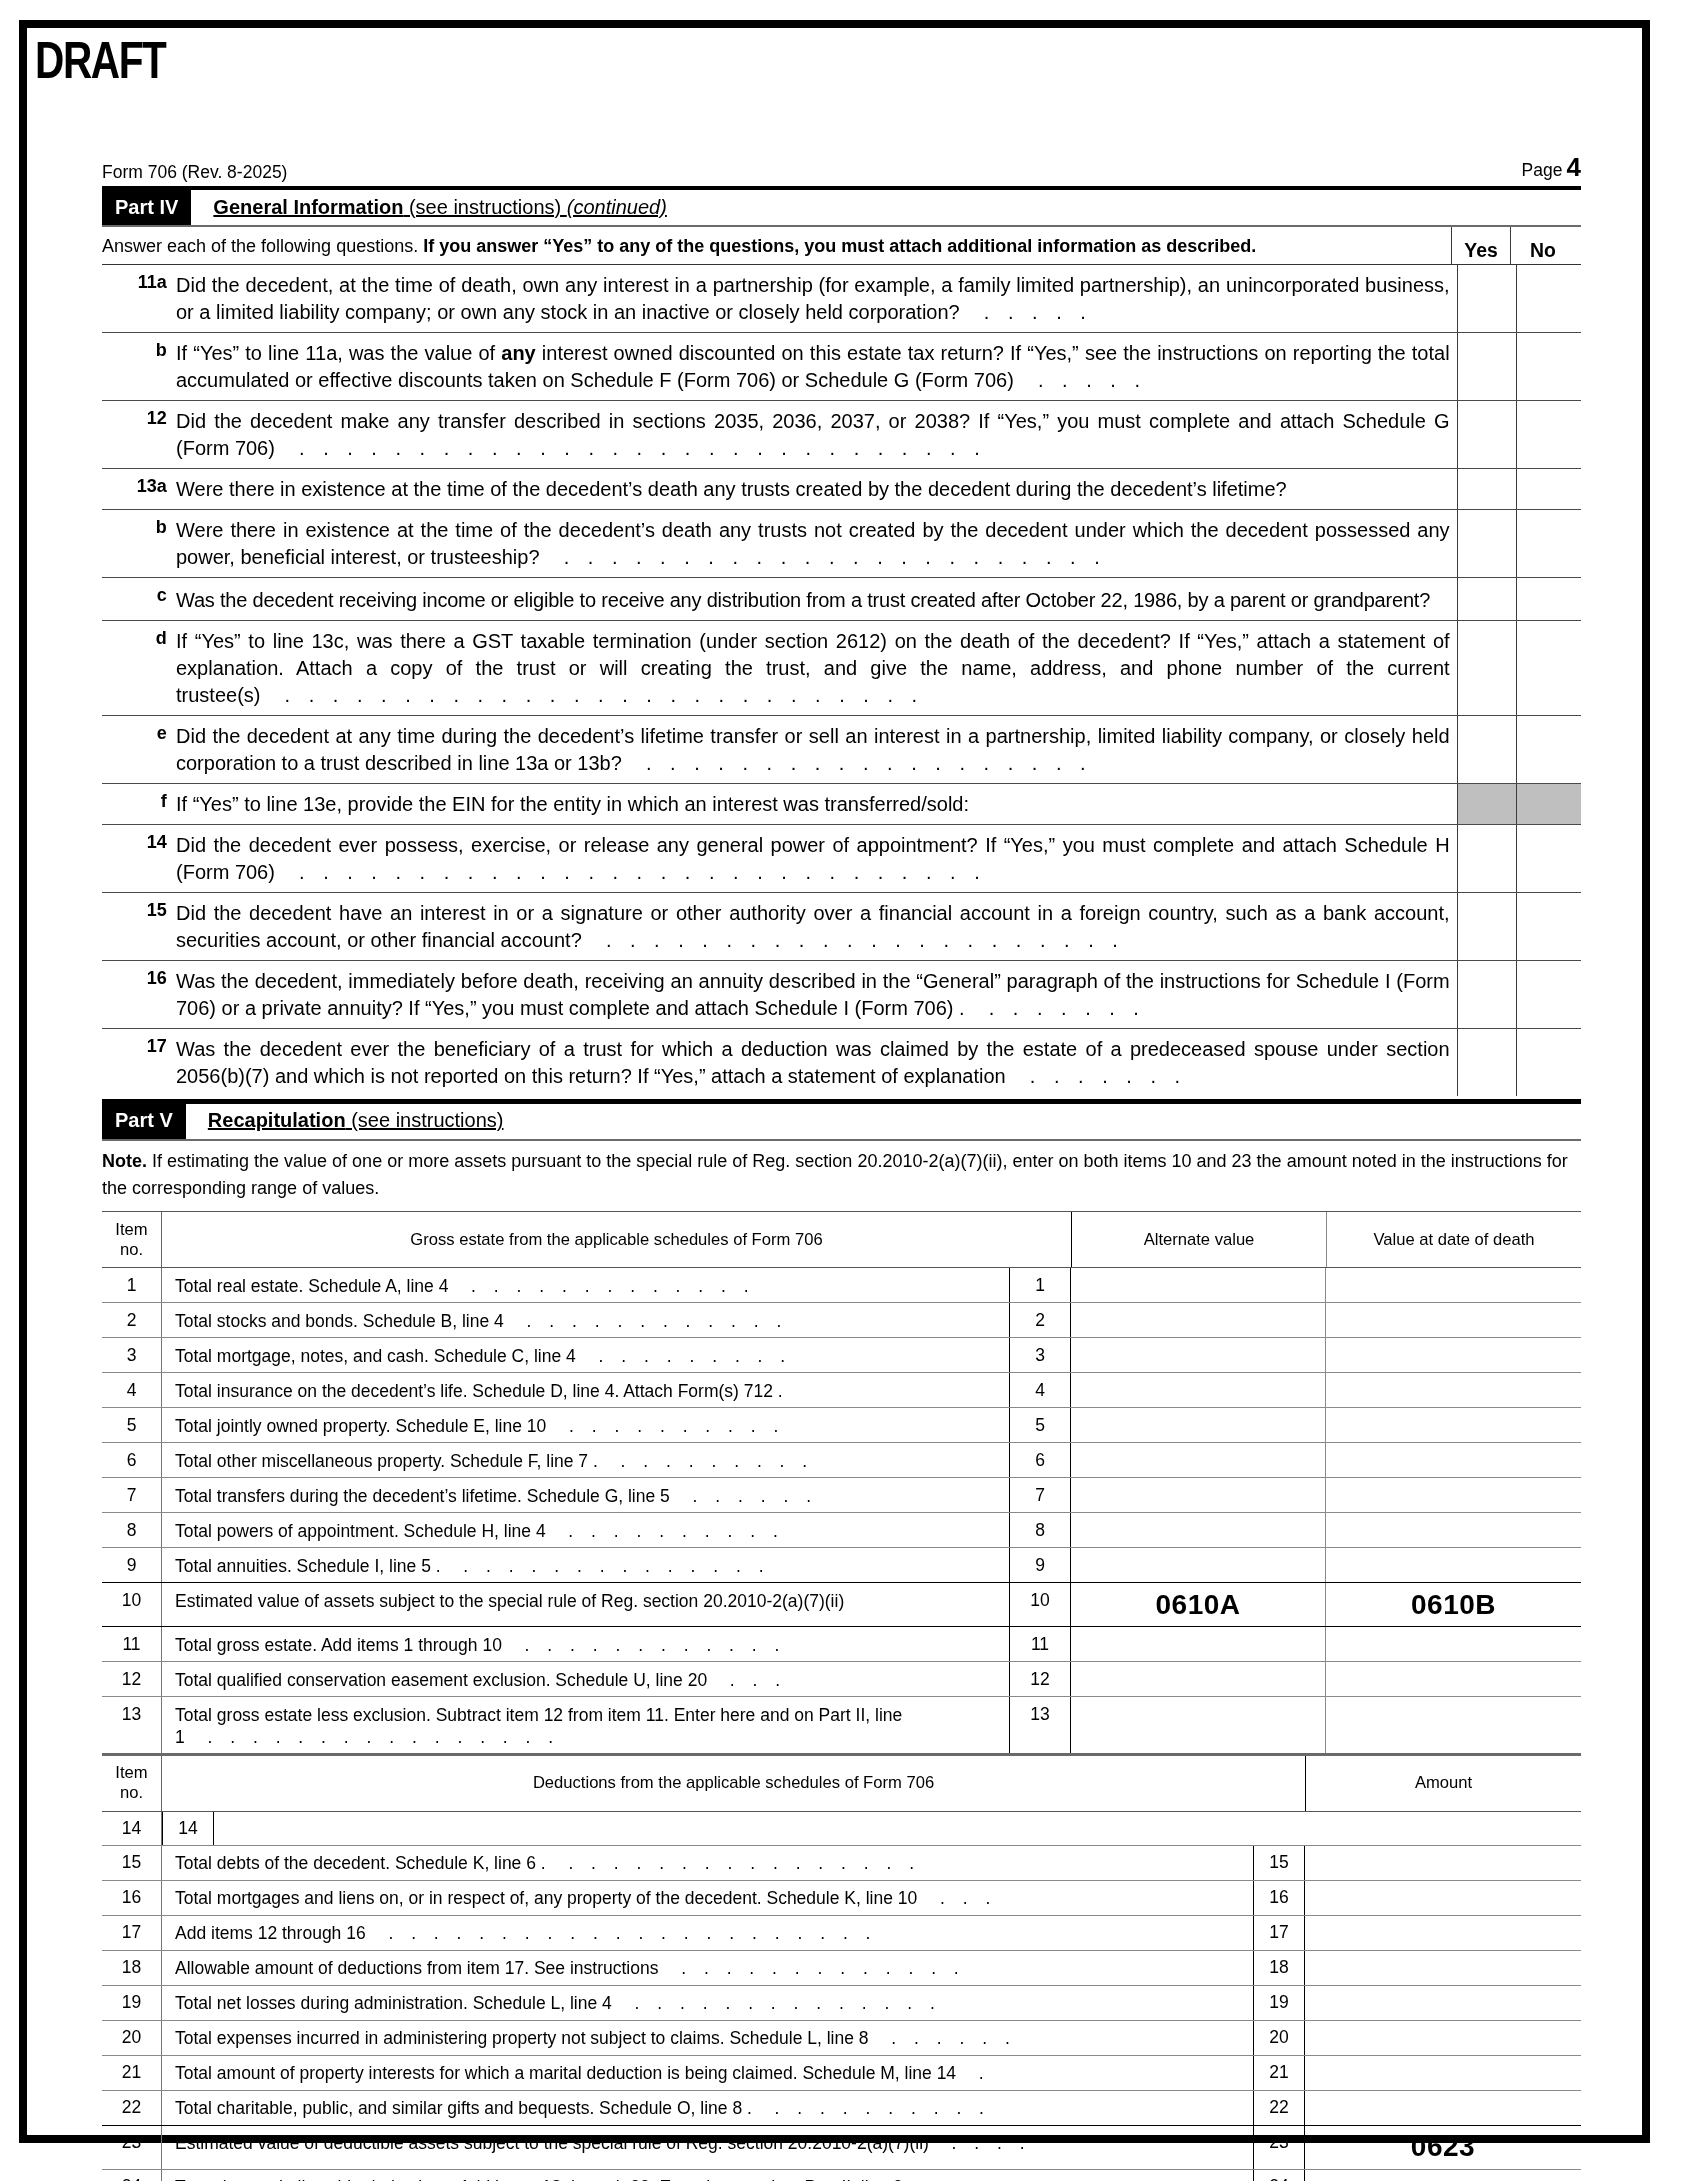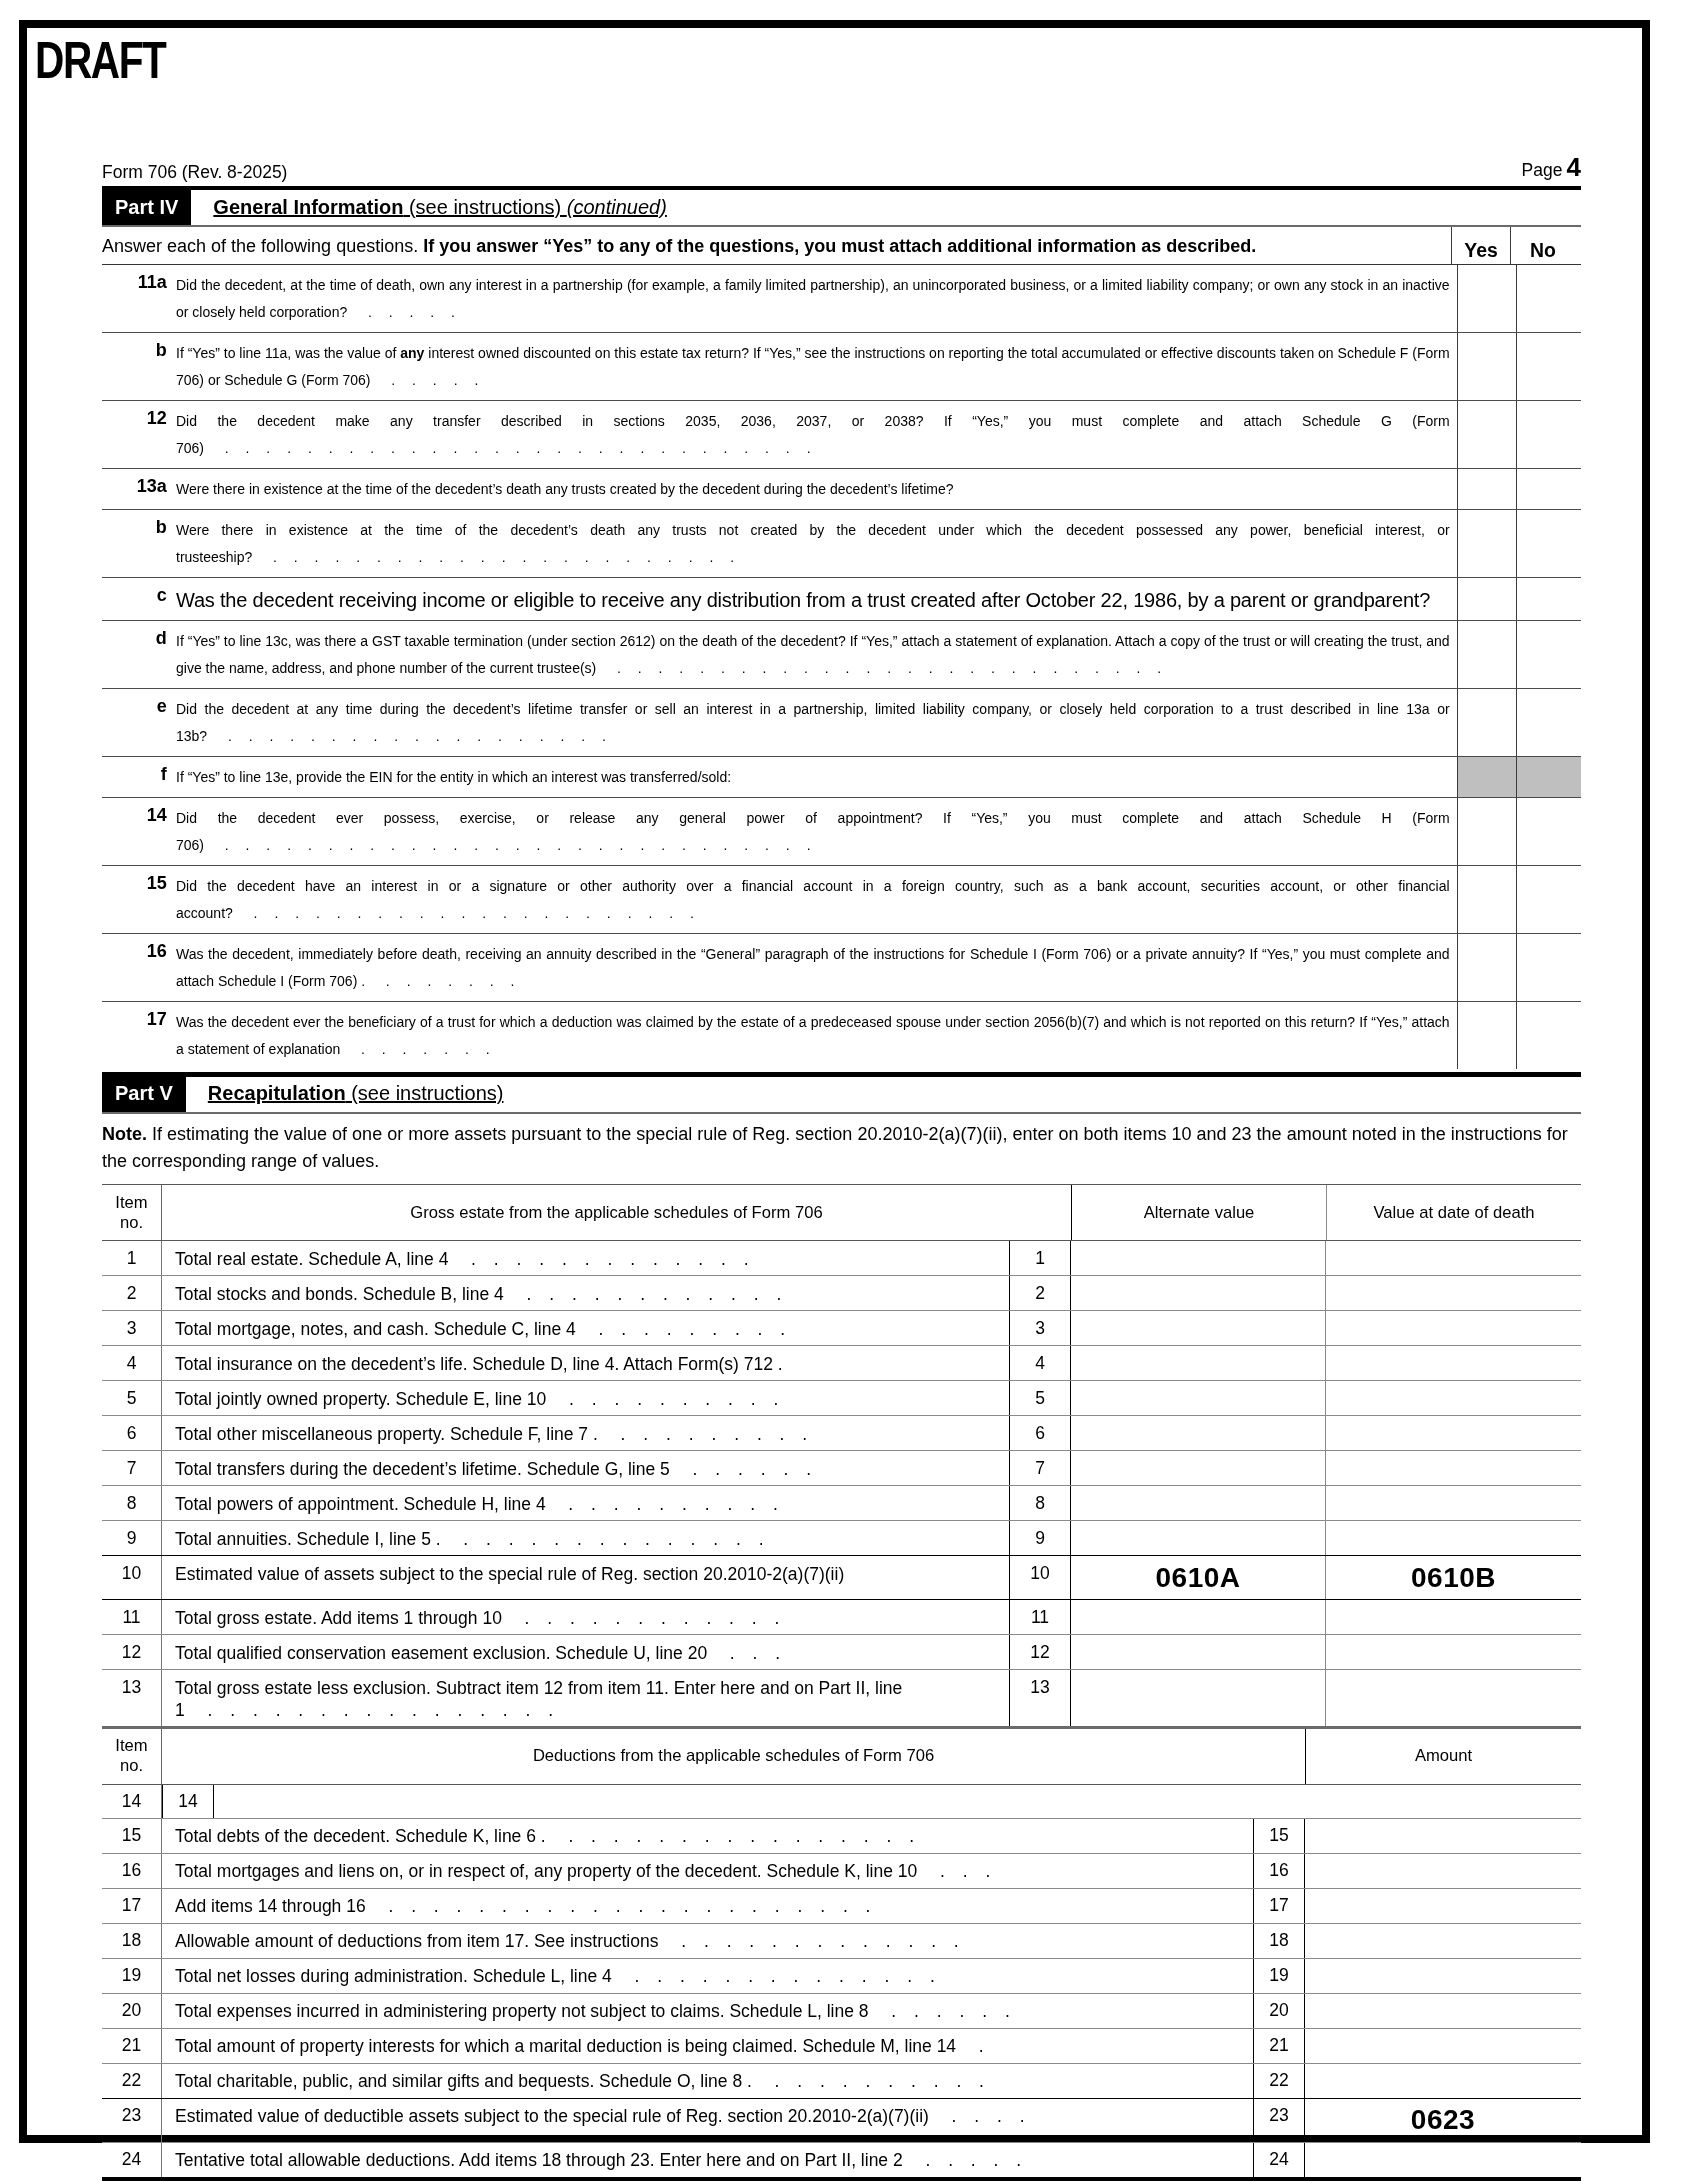--- a/index.html
+++ b/index.html
@@ -36,21 +36,21 @@
     padding:5.5px 5.5px 4.6px 0;}
   .intro-text .bold{font-weight:bold;}
   .hdr-cell{box-sizing:border-box;display:flex;align-items:flex-end;justify-content:center;
     font-weight:bold;font-size:19.4px;padding-bottom:2.8px;}
   .yes-w{width:59px;border-left:1.4px solid #3c3c3c;}
   .no-w{width:65px;border-left:1.4px solid #3c3c3c;}
   .q-row{display:flex;border-bottom:1.8px solid #4a4a4a;}
   .q-row:last-child{border-bottom:none;}
   .q-num{width:74px;box-sizing:border-box;text-align:right;padding:6.5px 9.2px 0 0;
     font-weight:bold;font-size:18px;}
-  .q-text{flex:1;box-sizing:border-box;font-size:14px;line-height:27px;
+  .q-text{flex:1;box-sizing:border-box;font-size:20px;line-height:27px;
     padding:6.5px 7.4px 6.5px 0;text-align:justify;}
   .q-text.condensed{font-size:20px;letter-spacing:-0.2px;padding-top:8.3px;}
   .q-cell{box-sizing:border-box;}
   .q-cell.shaded{background:#bfbfbf;}
   .bold{font-weight:bold;}
   .dots{letter-spacing:6.5px;white-space:nowrap;}
 
   
   .note{font-size:18px;line-height:27px;margin:7.4px 0 9.2px 0;}
   .note .bold{font-weight:bold;}
@@ -309,21 +309,21 @@
           <div class="c c-val" style="width: 276px;"></div>
         </div>
         <div class="r-row">
           <div class="c c-item">16</div>
           <div class="c c-desc" style="width: 1091px; box-sizing: border-box;"><span>Total mortgages and liens on, or in respect of, any property of the decedent. Schedule K, line 10</span><span class="dots">&nbsp;&nbsp;. . .</span></div>
           <div class="c c-line" style="width: 52px;">16</div>
           <div class="c c-val" style="width: 276px;"></div>
         </div>
         <div class="r-row">
           <div class="c c-item">17</div>
-          <div class="c c-desc" style="width: 1091px; box-sizing: border-box;"><span>Add items 14 through 16</span><span class="dots">&nbsp;&nbsp;. . . . . . . . . . . . . . . . . . . . . .</span></div>
+          <div class="c c-desc" style="width: 1091px; box-sizing: border-box;"><span>Add items 12 through 16</span><span class="dots">&nbsp;&nbsp;. . . . . . . . . . . . . . . . . . . . . .</span></div>
           <div class="c c-line" style="width: 52px;">17</div>
           <div class="c c-val" style="width: 276px;"></div>
         </div>
         <div class="r-row">
           <div class="c c-item">18</div>
           <div class="c c-desc" style="width: 1091px; box-sizing: border-box;"><span>Allowable amount of deductions from item 17. See instructions</span><span class="dots">&nbsp;&nbsp;. . . . . . . . . . . . .</span></div>
           <div class="c c-line" style="width: 52px;">18</div>
           <div class="c c-val" style="width: 276px;"></div>
         </div>
         <div class="r-row">

